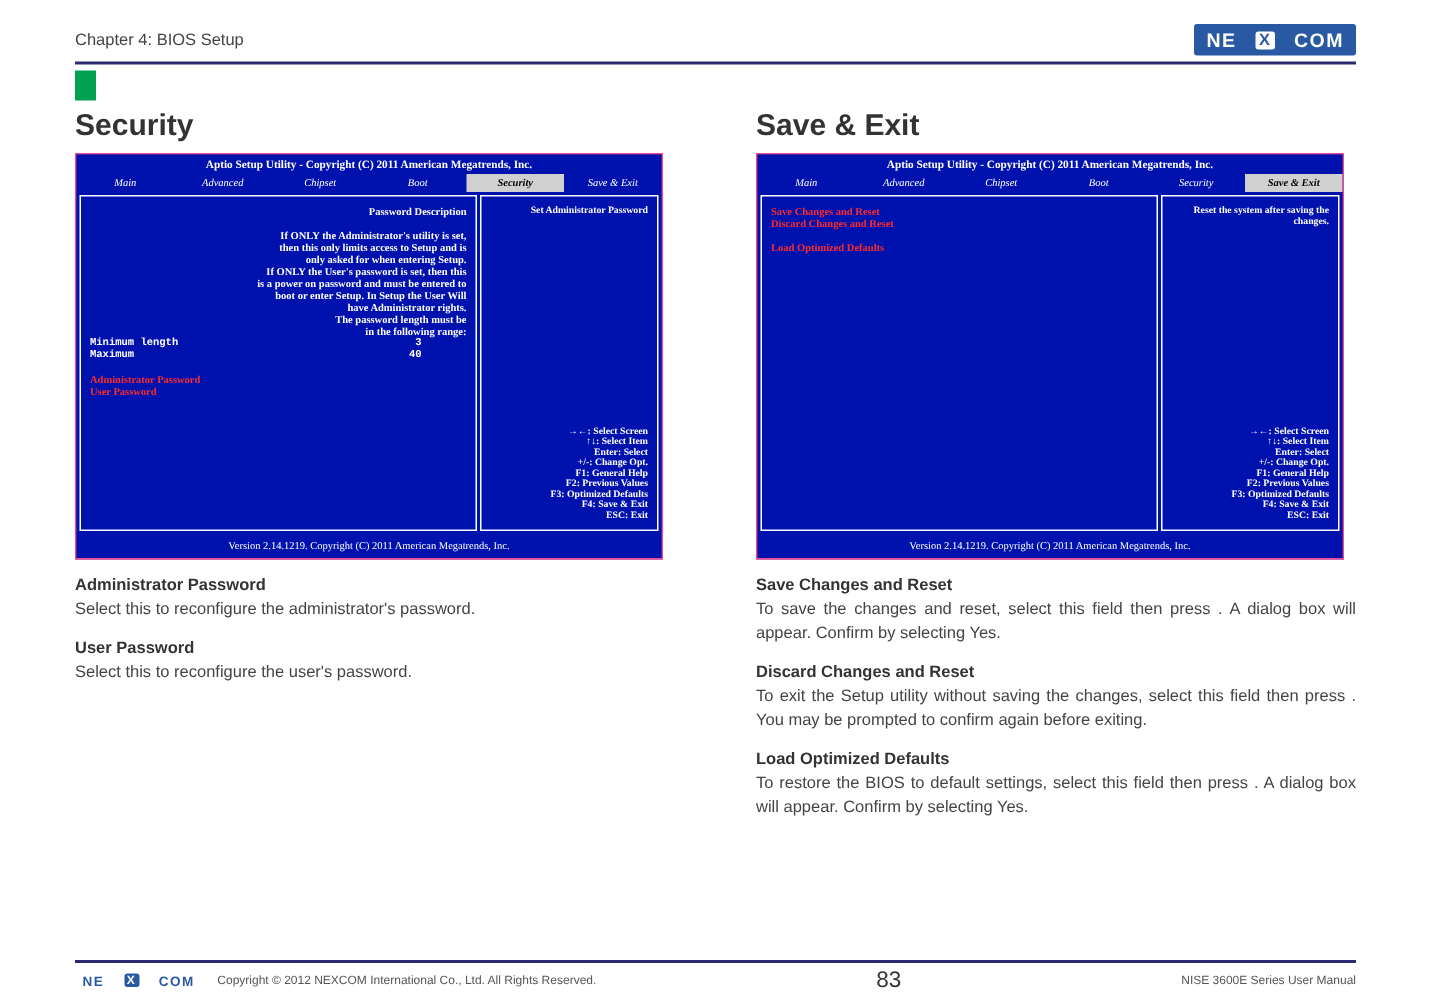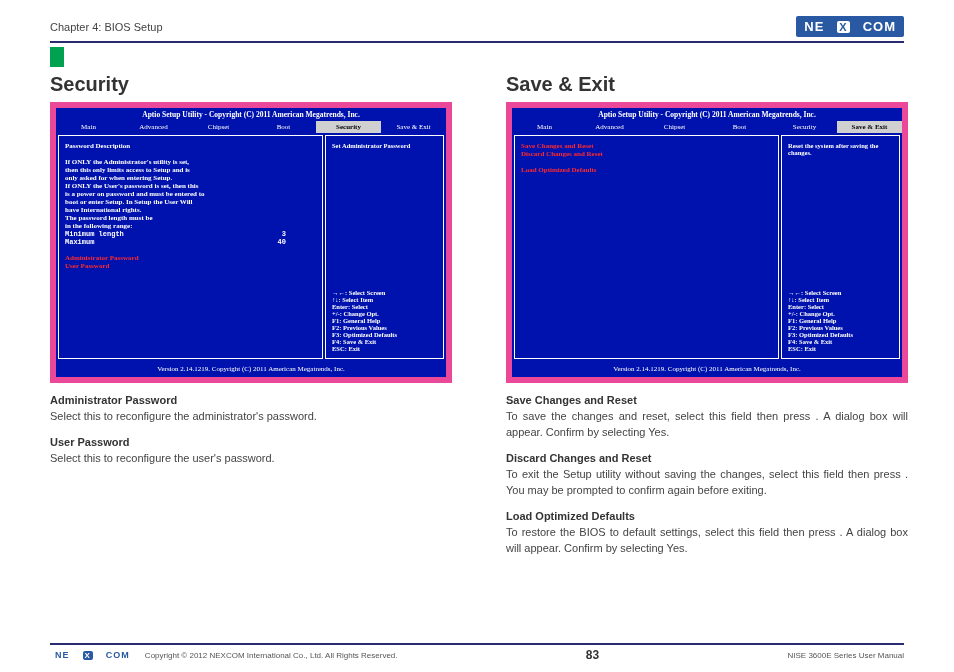--- a/index.html
+++ b/index.html
@@ -26,42 +26,42 @@
     display:flex; align-items:center; gap:13px;
   }
   .logo .x { background:#fff;color:#2a59a3;padding:0 2px;border-radius:2px;font-size:11px;}
   .greenbar { width:14px;height:20px;background:#01a24f;margin-top:4px;}
   .cols {
     display: flex; gap: 40px; margin-top: 0; margin-left:-14px;
   }
   .col { flex:1; }
   h1 { font-size: 20px; font-weight: 600; color:#333; margin: 6px 0 6px 14px; }
   .bios {
-    margin-left:14px; width: 390px; border:6px solid #ec4899;
+    margin-left:14px; width: 390px; border:1px solid #ec4899;
     font-family: "Times New Roman", serif; font-size:7px; color:#fff;
     background:#701a75;
   }
   .bios .title { background:#0012ae;color:#fff;text-align:center;font-weight:700;padding:2px 0;font-size:7.5px;}
   .bios .tabs { display:flex;background:#0012ae; font-size:7px;}
-  .bios .tab { flex:1;text-align:center;padding:2px 0;color:#fff;}
+  .bios .tab { flex:1;text-align:center;padding:2px 0;color:#fff;font-style:italic;}
   .bios .tab.active { background:#d0d0d0;color:#000;font-weight:700;}
   .bios .body { display:flex; background:#0012ae;color:#fff;font-size:7px;}
   .bios .left { flex:1;border:1px solid #fff;margin:2px 1px 2px 2px;padding:6px;min-height:210px;}
   .bios .right { width:105px;border:1px solid #fff;margin:2px 2px 2px 1px;padding:6px;font-size:6.5px;color:#fff;display:flex;flex-direction:column;justify-content:space-between;}
   .bios .footer { background:#0012ae;color:#fff;text-align:center;padding:4px 0;font-size:7px;font-weight:400;}
-  .bios .white { color:#fff;font-weight:700;}
+  .bios .white { color:#fff;font-weight:700;text-align:right;}
   .row {display:flex;font-family:Liberation Mono, monospace;}
   .row .val {margin-left:auto;margin-right:30px;}
   .desc { margin:10px 0 0 14px;font-size:11px;line-height:1.45;color:#444;text-align:justify;}
   .desc b { color:#333;font-weight:700;}
   .foot {
     position:absolute;left:50px;right:50px;bottom:10px; font-size:8px;color:#555;
     border-top:2px solid #2a2a70;padding-top:3px; display:flex;justify-content:space-between;align-items:center;
   }
-  .pagenum { font-weight:700;font-size:12px;color:#333;}
+  .pagenum { font-weight:400;font-size:15px;color:#333;}
   .redtxt { color:#ff2b2b;}
   .keys div{white-space:nowrap;}
 </style>
 </head>
 <body>
 
 <div class="page">
   <div class="head">
     <div class="chapter">Chapter 4: BIOS Setup</div>
     <div class="logo">
@@ -90,21 +90,21 @@
         <div class="body">
           <div class="left" id="body-l">
               <div class="white">Password Description</div>
               <div class="white">&nbsp;</div>
               <div class="white">If ONLY the Administrator's utility is set,</div>
               <div class="white">then this only limits access to Setup and is</div>
               <div class="white">only asked for when entering Setup.</div>
               <div class="white">If ONLY the User's password is set, then this</div>
               <div class="white">is a power on password and must be entered to</div>
               <div class="white">boot or enter Setup. In Setup the User Will</div>
-              <div class="white">have International rights.</div>
+              <div class="white">have Administrator rights.</div>
               <div class="white">The password length must be</div>
               <div class="white">in the following range:</div>
               <div class="row white">
                 <span>Minimum length</span>
                 <span class="val">3</span>
               </div>
               <div class="row white">
                 <span>Maximum</span>
                 <span class="val">40</span>
               </div>

